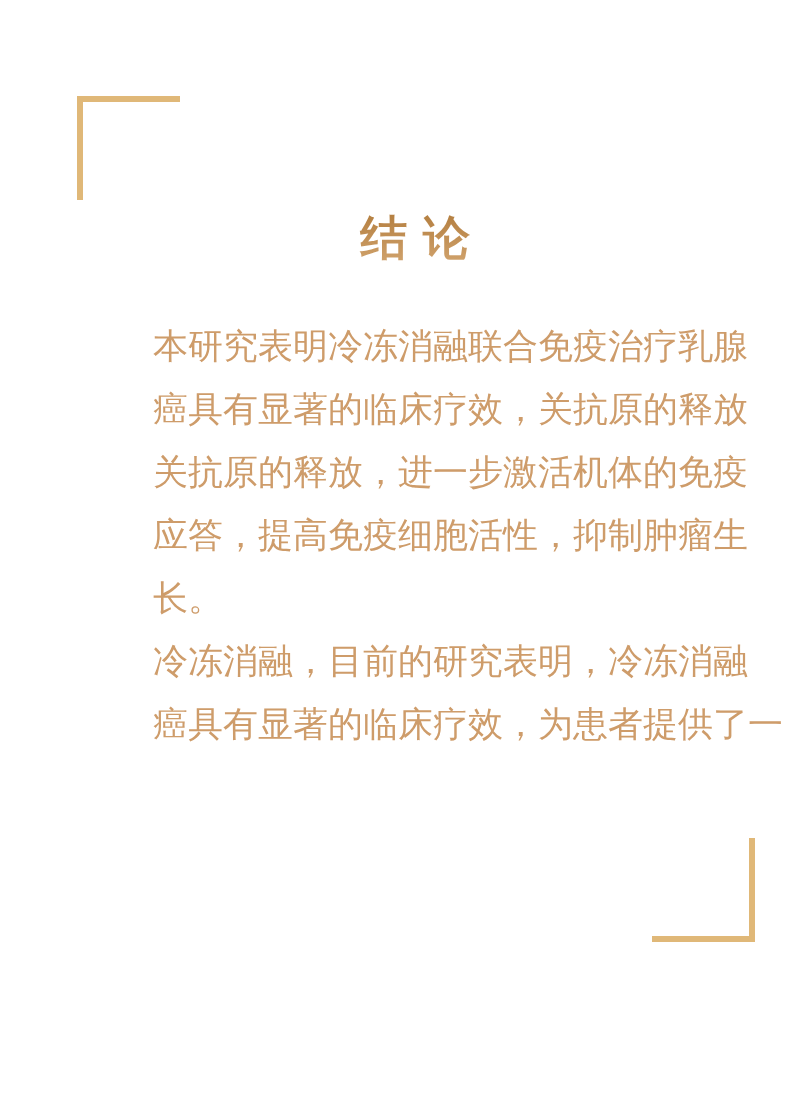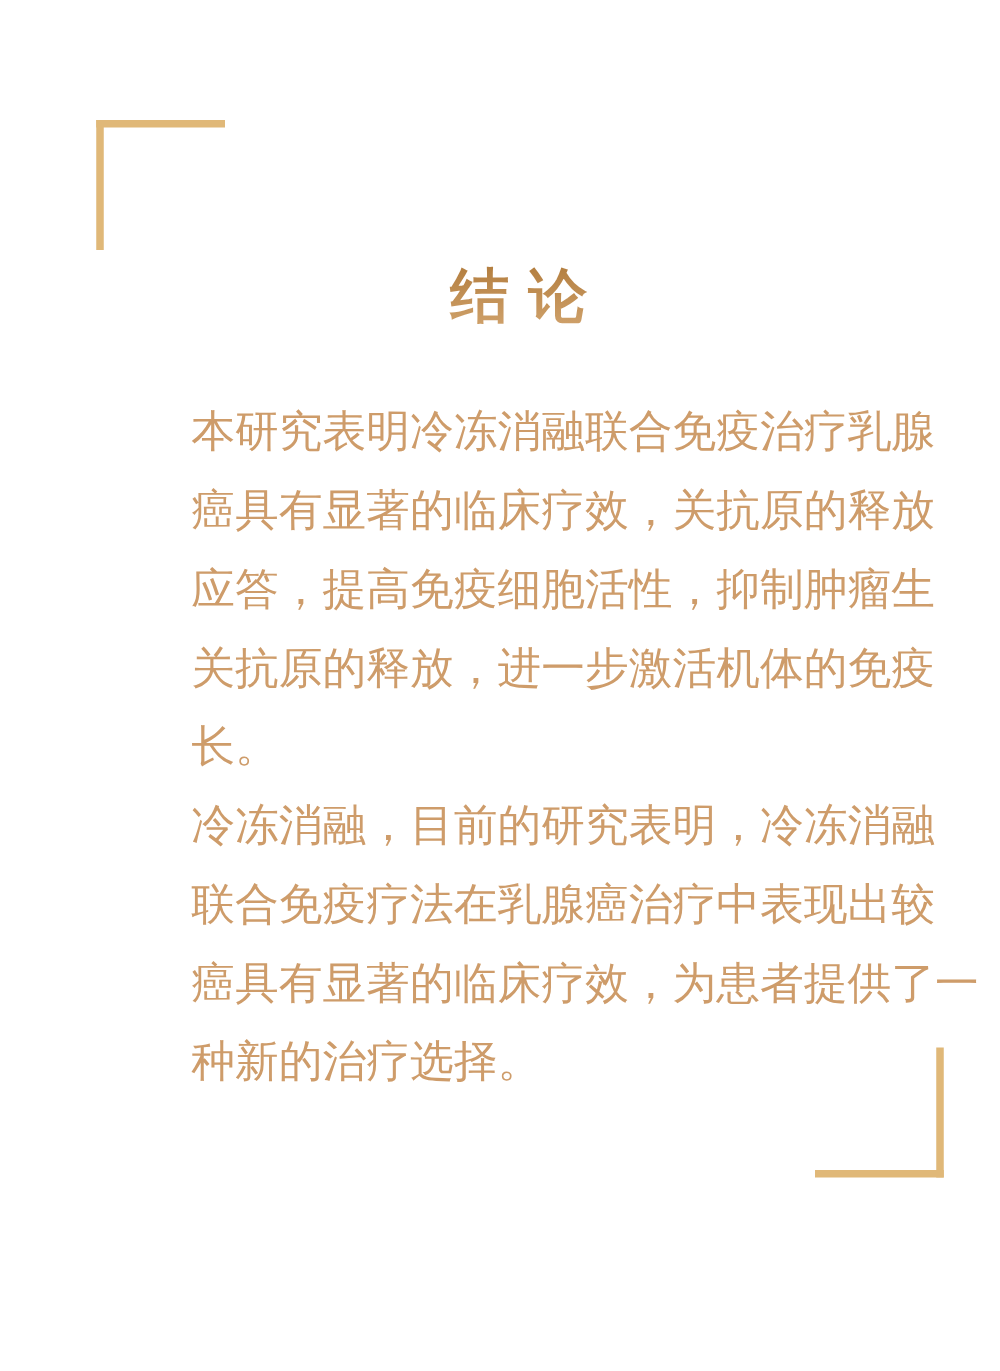--- a/index.html
+++ b/index.html
@@ -72,24 +72,22 @@
 
 <div class="page">
 
   <div class="bracket tl"></div>
 
   <h1 class="title">结 论</h1>
 
   <div class="body-text">
     <div class="body-line">本研究表明冷冻消融联合免疫治疗乳腺</div>
     <div class="body-line">癌具有显著的临床疗效，关抗原的释放</div>
+    <div class="body-line">关抗原的释放，进一步激活机体的免疫</div>
     <div class="body-line">应答，提高免疫细胞活性，抑制肿瘤生</div>
-    <div class="body-line">关抗原的释放，进一步激活机体的免疫</div>
     <div class="body-line">长。</div>
     <div class="body-line">冷冻消融，目前的研究表明，冷冻消融</div>
-    <div class="body-line">联合免疫疗法在乳腺癌治疗中表现出较</div>
     <div class="body-line">癌具有显著的临床疗效，为患者提供了一</div>
-    <div class="body-line">种新的治疗选择。</div>
   </div>
 
   <div class="bracket br"></div>
 
 </div>
 
 </body></html>

